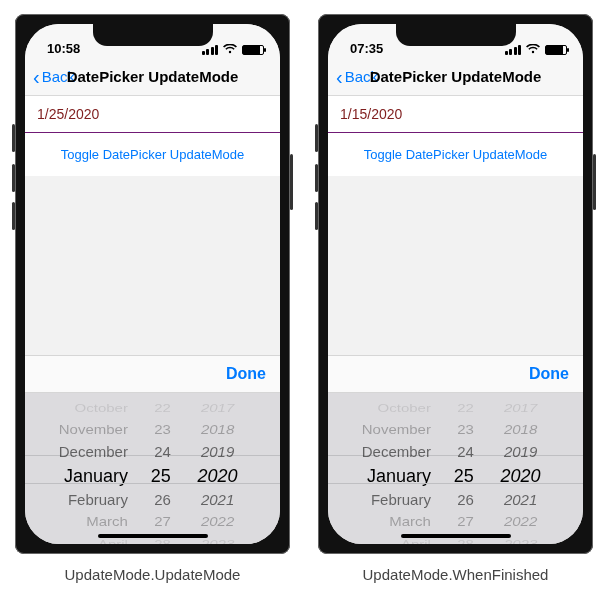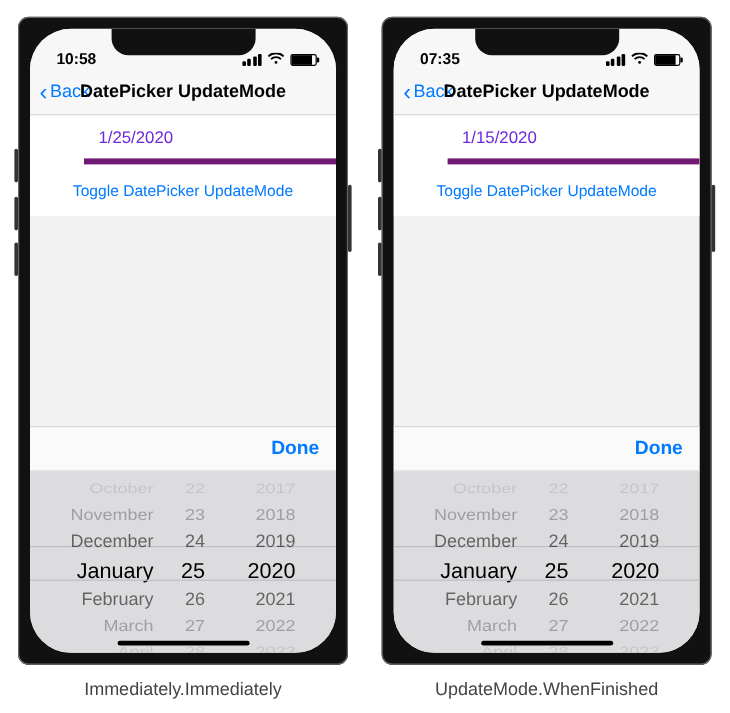--- a/index.html
+++ b/index.html
@@ -77,23 +77,22 @@
   }
   .back { color:#007aff; font-size:15px; display:flex; align-items:center; gap:2px;}
   .chev { font-size:20px; line-height:14px; font-weight:300; }
   .navtitle {
     position:absolute; left:0; right:0; text-align:center;
     font-size:15px; font-weight:600; color:#000; pointer-events:none;
   }
   
   .content { background:#fff; }
   .datefield {
-    padding: 10px 12px; font-size:14px; color:#6d28d9;
-    border-bottom:5px solid #701a75;
-    margin-left:45px;
+    padding: 10px 12px; font-size:14px; color:#7f1d1d;
+    border-bottom:1px solid #701a75;
   }
   .togglebtn {
     text-align:center; color:#007aff; font-size:13px;
     padding: 14px 0;
   }
   
   .donebar {
     position:absolute; bottom:151px; left:0; right:0;
     height:38px; background:#fafafa; border-top:1px solid #d6d6d6; border-bottom:1px solid #d6d6d6;
     display:flex; align-items:center; justify-content:flex-end; padding-right:14px;
@@ -102,21 +101,21 @@
   
   .picker {
     position:absolute; bottom:0; left:0; right:0;
     height:151px; background:#dcdbde;
     display:flex; justify-content:center; padding:0 14px;
     overflow:hidden;
   }
   .pickcol { display:flex; flex-direction:column; align-items:flex-end; padding-top:4px;}
   .pickcol.month { width:42%; align-items:flex-end; padding-right:20px;}
   .pickcol.day   { width:18%; align-items:flex-end; padding-right:18px;}
-  .pickcol.year  { width:28%; align-items:flex-end; padding-right:6px;}
+  .pickcol.year  { width:28%; align-items:center; padding-right:6px;font-style:italic;}
   .pr { height:22px; line-height:22px; font-size:15px; color:#000; }
   .fade3 { opacity:.10; transform:scaleY(.75) }
   .fade2 { opacity:.28; transform:scaleY(.88) }
   .fade1 { opacity:.55; }
   .sel   { font-size:18px; font-weight:400; height:26px; line-height:26px; }
   .picker::before, .picker::after {
     content:""; position:absolute; left:0; right:0; height:1px; background:#bfbfc2;
   }
   .picker::before { top:62px; }
   .picker::after  { top:90px; }
@@ -196,21 +195,21 @@
             <div class="pr sel">2020</div>
             <div class="pr fade1">2021</div>
             <div class="pr fade2">2022</div>
             <div class="pr fade3">2023</div>
           </div>
         </div>
 
         <div class="home-indicator"></div>
       </div>
     </div>
-    <div class="caption">Immediately.Immediately</div>
+    <div class="caption">UpdateMode.UpdateMode</div>
   </div>
 
   <div class="col">
     <div class="phone">
       <div class="screen">
         <div class="notch"></div>
 
         <div class="statusbar">
           <span>07:35</span>
           <div class="status-icons">

